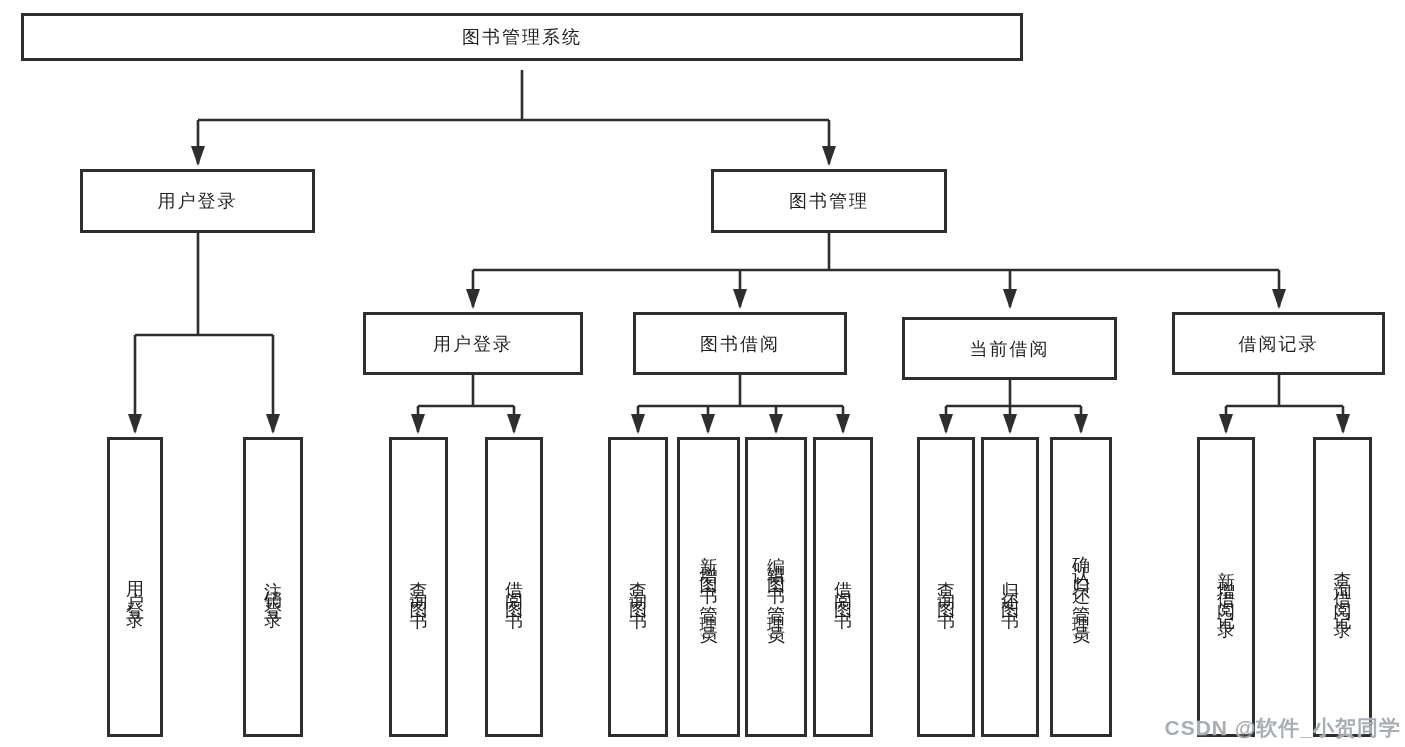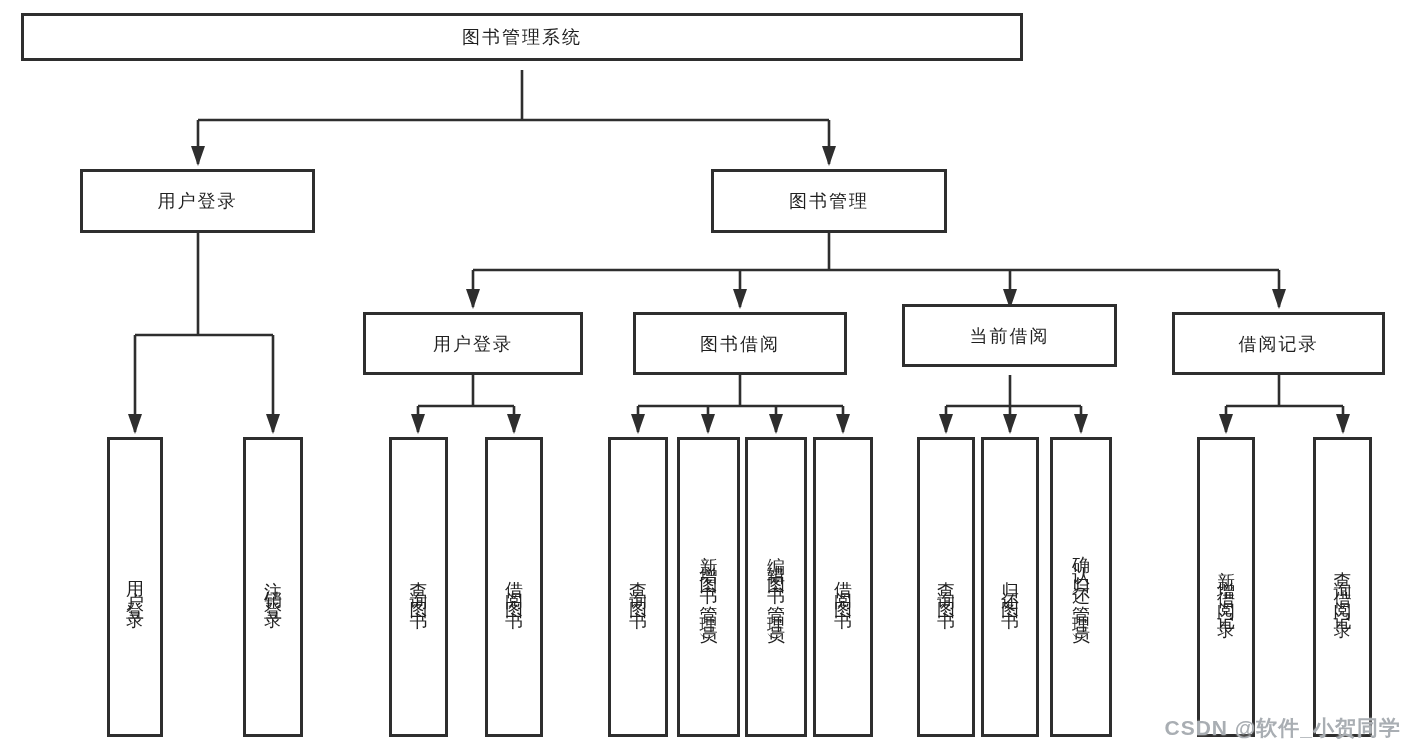--- a/index.html
+++ b/index.html
@@ -48,21 +48,21 @@
     line-height:1;
     color:var(--text);
     white-space:nowrap;
   }
   
   #root{left:21px;top:13px;width:1002px;height:48px;}
   #l2a{left:80px;top:169px;width:235px;height:64px;}
   #l2b{left:711px;top:169px;width:236px;height:64px;}
   #l3a{left:363px;top:312px;width:220px;height:63px;}
   #l3b{left:633px;top:312px;width:214px;height:63px;}
-  #l3c{left:902px;top:304px;width:215px;height:63px;}
+  #l3c{left:902px;top:317px;width:215px;height:63px;}
   #l3d{left:1172px;top:312px;width:213px;height:63px;text-align:center;}
   #u1{left:107px;width:56px;}
   #u2{left:243px;width:60px;}
   #n1{left:389px;width:59px;}
   #n2{left:485px;width:58px;}
   #b1{left:608px;width:60px;}
   #b2{left:677px;width:63px;}
   #b3{left:745px;width:62px;}
   #b4{left:813px;width:60px;}
   #c1{left:917px;width:58px;}

